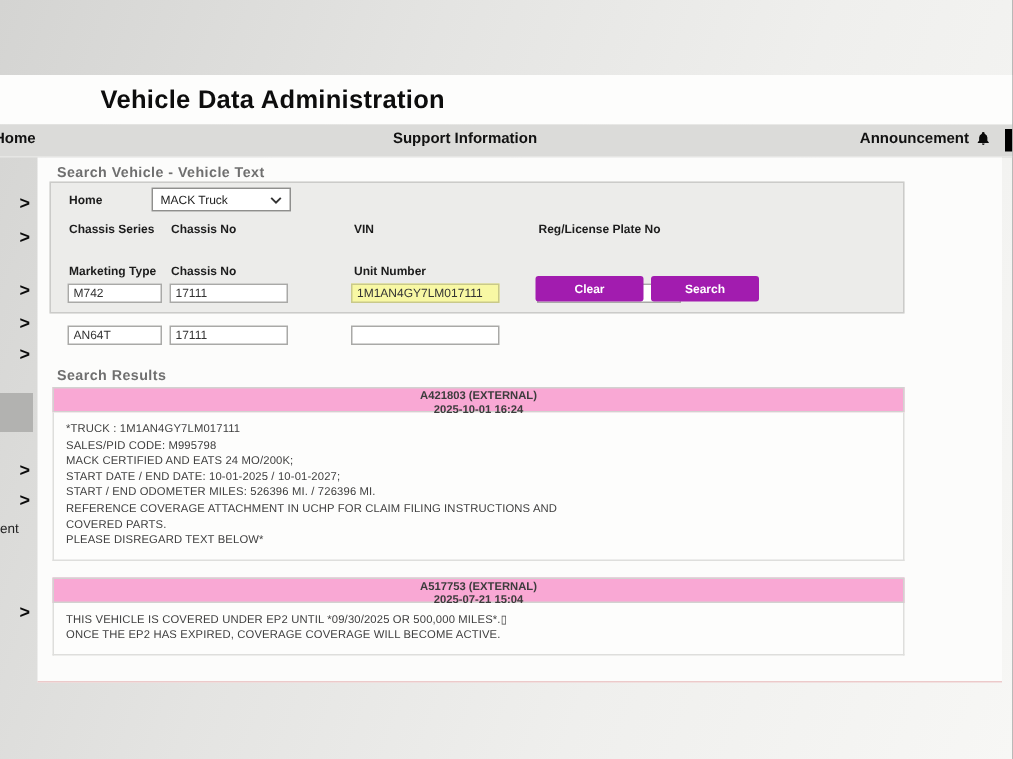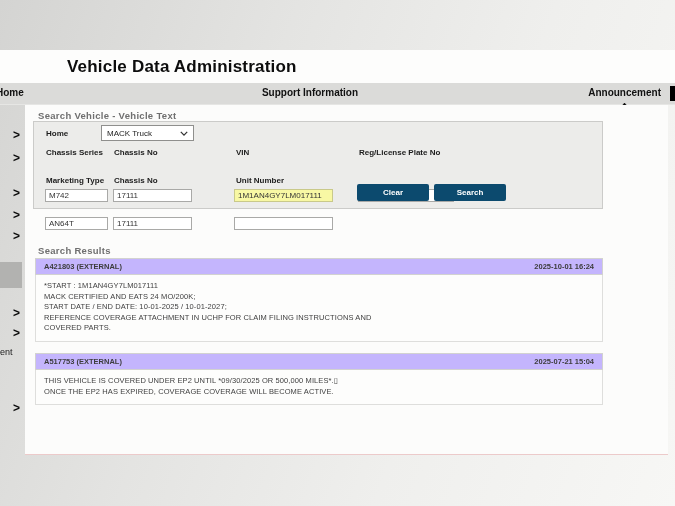--- a/index.html
+++ b/index.html
@@ -15,21 +15,21 @@
     background:#fdfdfc; display:flex; align-items:center;padding-left:34px;
   }
   .app-title{ margin-left:33px; font-size:17px; font-weight:bold; color:#0d0d0d; letter-spacing:.2px; }
   
   .menubar{
     position:absolute; left:0; top:83px; width:675px; height:22px;
     background:#dbdbd9; border-bottom:1px solid #e6e6e4;
   }
   .menu-home{ position:absolute; left:-4px; top:4px; font-size:10px; font-weight:bold; color:#111; cursor:pointer; }
   .menu-support{ position:absolute; left:310px; top:4px; transform:translateX(-50%); font-size:10px; font-weight:bold; color:#111; cursor:pointer; }
-  .menu-announce{ position:absolute; right:14px; top:4px; display:flex; align-items:center; gap:4px; cursor:pointer;flex-direction:column; }
+  .menu-announce{ position:absolute; right:14px; top:4px; display:flex; align-items:center; gap:4px; cursor:pointer; }
   .menu-announce span{ font-size:10px; font-weight:bold; color:#111; }
   .edge-marker{ position:absolute; right:0; top:3px; width:5px; height:15px; background:#000; }
   
   .rail{ position:absolute; left:0; top:105px; width:25px; height:350px; }
   .rail .chev{ position:absolute; left:13px; font-size:12px; font-weight:900; color:#0a0a0a; line-height:10px; cursor:pointer; }
   .rail-thumb{ position:absolute; left:0; top:157px; width:22px; height:26px; background:#b2b2b0; }
   .rail-frag{ position:absolute; left:0; top:242px; font-size:9px; color:#222; }
   
   .panel{
     position:absolute; left:25px; top:105px; width:643px; height:350px;
@@ -48,32 +48,32 @@
     position:absolute; height:13px; border:1px solid #a9a9a7; background:#fff;
     font-family:"Liberation Sans",sans-serif; font-size:8px; color:#333; padding:0 3px;margin-top:32px;
   }
   .fin.hl{ background:#f8f8a4; border-color:#c9c98a; }
   .selectbox{
     position:absolute; left:67px; top:3px; width:93px; height:16px; background:#fff;
     border:1px solid #8f8f8d; display:flex; align-items:center; justify-content:space-between;
     padding:0 5px; font-size:8px; color:#222; cursor:pointer;
   }
   .btn{
-    position:absolute; top:62px; width:72px; height:17px; background:#0c4a6e; color:#fff;
+    position:absolute; top:62px; width:72px; height:17px; background:#a21caf; color:#fff;
     font-size:8px; font-weight:bold; border:none; border-radius:2px; cursor:pointer;
     font-family:"Liberation Sans",sans-serif;
   }
   .btn-clear{ left:323px; }
   .btn-search{ left:400px; }
   
   .results{ position:absolute; left:10px; top:153px; width:568px; }
   .result{ margin-bottom:11px; }
   .result-head{
-    height:17px; background:#c4b5fd; border:1px solid #d2d2d0;
-    display:flex; align-items:center; justify-content:space-between; padding:0 8px;
+    height:17px; background:#f9a8d4; border:1px solid #d2d2d0;
+    display:flex; align-items:center; justify-content:space-between; padding:0 8px;flex-direction:column;
   }
   .result-head .rid{ font-size:7.5px; font-weight:bold; color:#3c3c3c; }
   .result-head .rts{ font-size:7.5px; font-weight:bold; color:#3c3c3c; }
   .result-body{
     border:1px solid #dededc; border-top:none; background:#fdfdfc;
     padding:6px 8px 7px 8px; font-size:7.5px; color:#3e3e3e; line-height:10.6px;
     letter-spacing:.1px;
   }
 </style>
 </head>
@@ -147,25 +147,28 @@
 
     <div class="section-title st-results">Search Results</div>
 
     <div class="results">
   <div class="result">
     <div class="result-head">
       <span class="rid">A421803 (EXTERNAL)</span>
       <span class="rts">2025-10-01 16:24</span>
     </div>
     <div class="result-body">
-            <div>*START : 1M1AN4GY7LM017111</div>
+            <div>*TRUCK : 1M1AN4GY7LM017111</div>
+            <div>SALES/PID CODE: M995798</div>
             <div>MACK CERTIFIED AND EATS 24 MO/200K;</div>
             <div>START DATE / END DATE: 10-01-2025 / 10-01-2027;</div>
+            <div>START / END ODOMETER MILES: 526396 MI. / 726396 MI.</div>
             <div>REFERENCE COVERAGE ATTACHMENT IN UCHP FOR CLAIM FILING INSTRUCTIONS AND</div>
             <div>COVERED PARTS.</div>
+            <div>PLEASE DISREGARD TEXT BELOW*</div>
           </div>
   </div>
 
   <div class="result">
     <div class="result-head">
       <span class="rid">A517753 (EXTERNAL)</span>
       <span class="rts">2025-07-21 15:04</span>
     </div>
     <div class="result-body">
             <div>THIS VEHICLE IS COVERED UNDER EP2 UNTIL *09/30/2025 OR 500,000 MILES*.▯</div>

